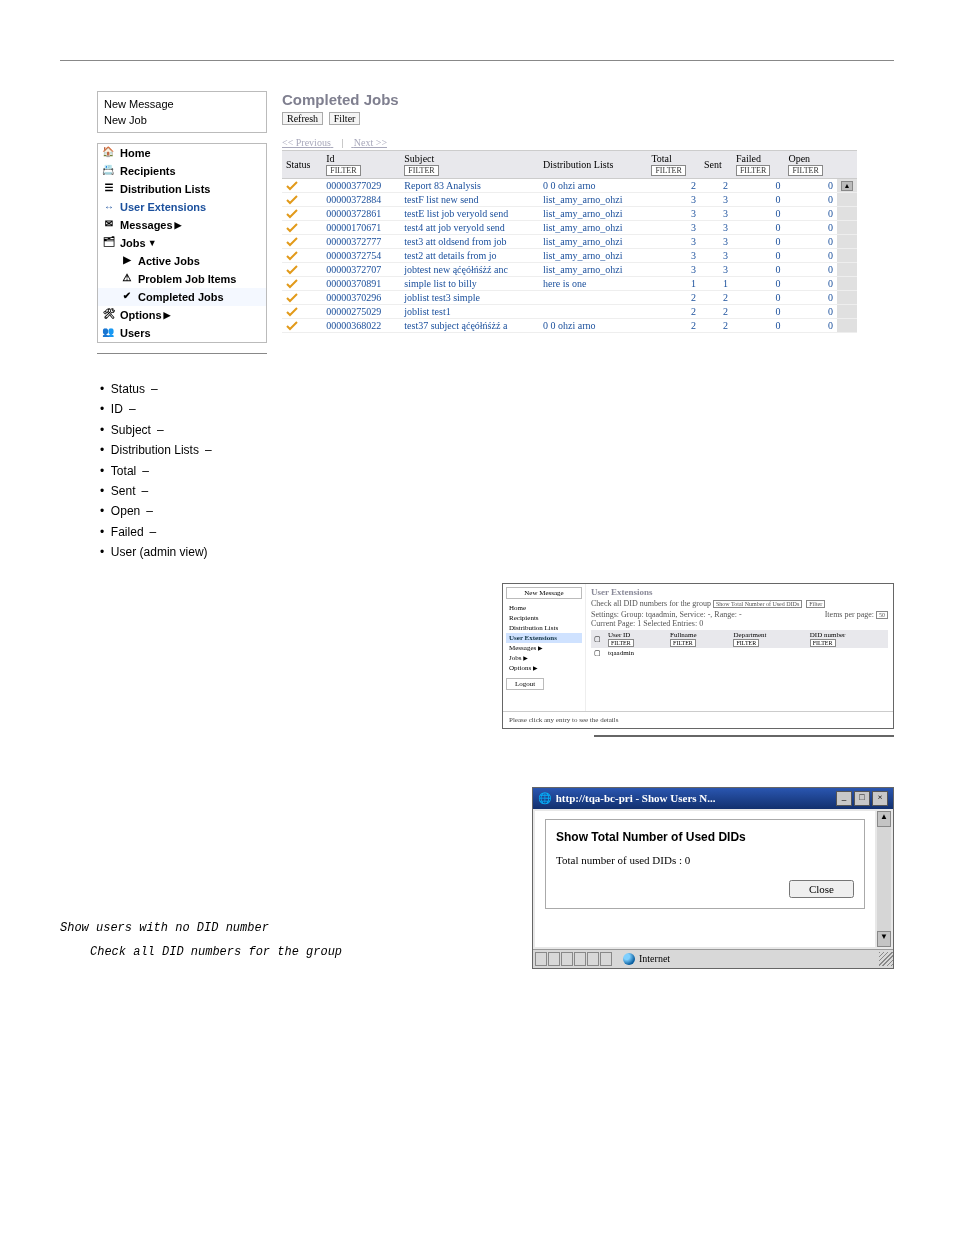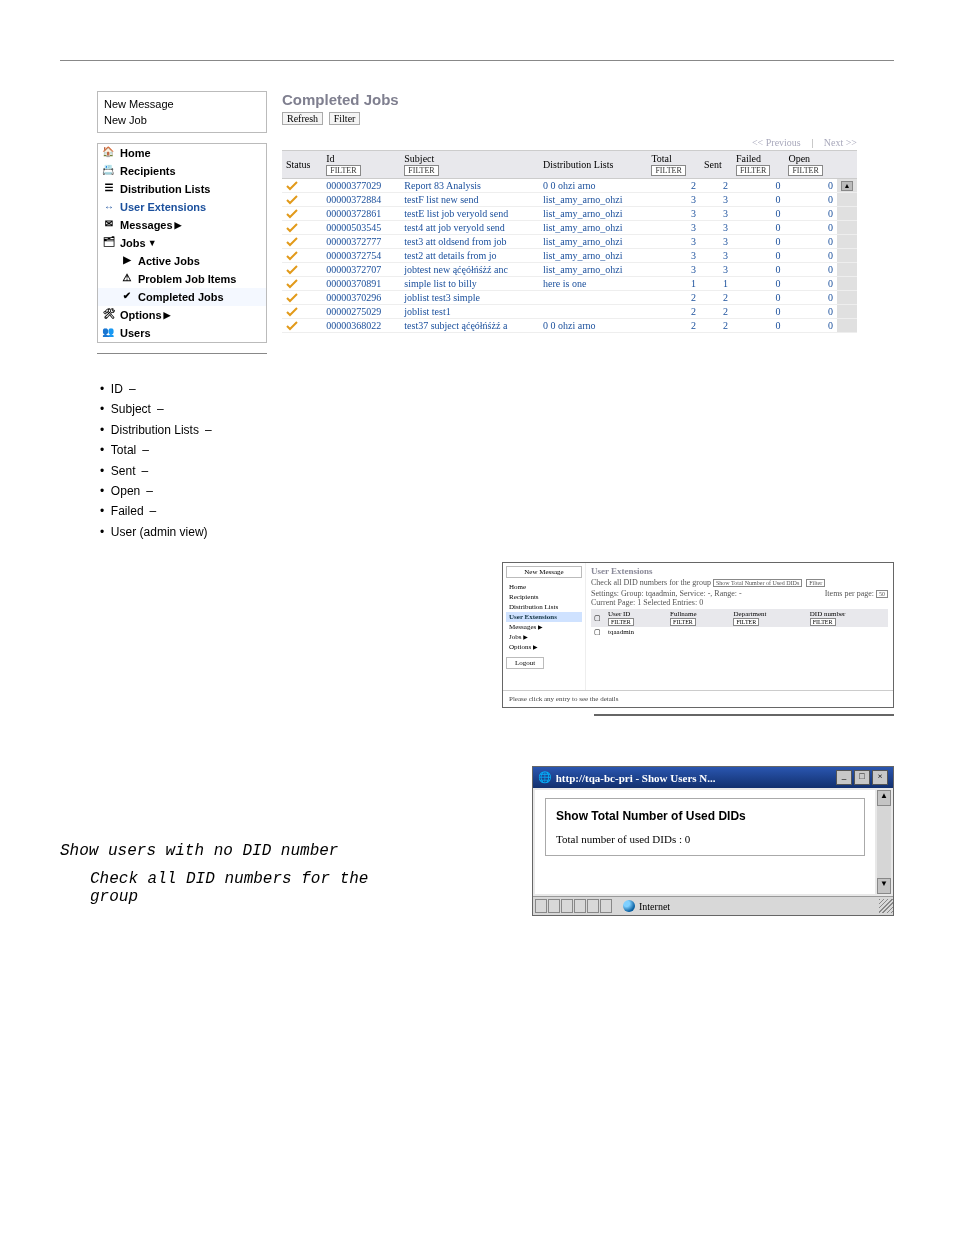--- a/index.html
+++ b/index.html
@@ -26,21 +26,21 @@
   .nav-item { display:flex; align-items:center; padding:2px 4px; cursor:default; border-bottom:0; }
   .nav-item.bold { font-weight:bold; }
   .nav-item.selected { background:#f4f8ff; }
   .nav-item .ico { width:14px; height:14px; margin-right:4px; display:inline-block; font-size:10px; text-align:center; }
   .nav-item.sub { padding-left:22px; }
   .nav .arrow { font-size:9px; margin-left:2px; }
   .fig1-rule { border-top:1px solid #888; margin-top:10px; }
 
   .page-title { color:#7f7f8f; font:bold 15px Verdana,Tahoma,sans-serif; margin:0 0 2px 0; }
   .mini-btn { display:inline-block; border:1px solid #aaa; background:#f4f4f4; font:10px Tahoma; padding:0 4px; margin-right:2px; }
-  .pager { text-align:right; font:10px Tahoma; color:#a8a8bb; margin:12px 0 2px; }
+  .pager { text-align:left; font:10px Tahoma; color:#a8a8bb; margin:12px 0 2px;text-decoration:underline; }
   .pager .sep { color:#999; margin:0 8px; }
 
   table.jobs { width:100%; border-collapse:collapse; font:10px Tahoma; }
   table.jobs thead td { background:#e8e8ec; padding:2px 4px; border-bottom:1px solid #ccc; border-top:1px solid #ccc; }
   table.jobs tbody td { padding:1px 4px; border-bottom:1px solid #eee; white-space:nowrap; }
   table.jobs .num { color:#1a4f9c; }
   table.jobs .ok  svg { display:block; }
   .filter-badge { display:inline-block; font:8px Tahoma; border:1px solid #888; color:#333; padding:0 3px; margin-top:1px; background:#fff; }
   .scrollhint { width:12px; background:#e0e0e0; }
 
@@ -89,21 +89,21 @@
   .dlg .card h4 { margin:0 0 10px 0; font:bold 12px Arial; }
   .dlg .close { text-align:right; margin-top:14px; }
   .dlg .close button { font:11px Tahoma; padding:1px 18px; }
   .dlg .status { display:flex; align-items:center; border-top:1px solid #999; background:#d8d8d8; font:10px Tahoma; }
   .dlg .status .prog { display:flex; padding:2px; }
   .dlg .status .prog span { width:10px; height:12px; border:1px solid #888; margin-right:1px; }
   .dlg .status .zone { margin-left:8px; display:flex; align-items:center; }
   .dlg .status .globe { width:12px; height:12px; border-radius:50%; background: radial-gradient(circle at 30% 30%, #7fd0ff 25%, #0a5fa0 70%); display:inline-block; margin-right:4px; }
   .dlg .status .grip { margin-left:auto; width:14px; height:14px; background:repeating-linear-gradient(135deg,#888 0 1px,transparent 1px 3px); }
 
-  .ital { font-style:italic; font-family:"Courier New",monospace; font-size:16px; margin:10px 0; }
+  .ital { font-style:italic; font-family:"Courier New",monospace; font-size:12px; margin:10px 0; }
 </style>
 </head>
 <body>
 
 <div class="topline"></div>
 
 <div class="fig1">
  <div class="fig1-row">
   <div class="leftcol">
     <div class="actionbtns">
@@ -234,21 +234,21 @@
               <td class="num" style="text-align:right">0</td>
               <td class="num" style="text-align:right">0</td>
               <td class="scrollhint"></td>
             </tr>
             <tr>
               <td style="text-align:right" class="ok">
                 <svg width="12" height="10">
                   <path d="M1 5 L4 8 L11 1" stroke="#e29a1a" stroke-width="2" fill="none"></path>
                 </svg>
               </td>
-              <td class="num">00000503545</td>
+              <td class="num">00000170671</td>
               <td class="num">test4 att job veryold send</td>
               <td class="num">list_amy_arno_ohzi</td>
               <td class="num" style="text-align:right">3</td>
               <td class="num" style="text-align:right">3</td>
               <td class="num" style="text-align:right">0</td>
               <td class="num" style="text-align:right">0</td>
               <td class="scrollhint"></td>
             </tr>
             <tr>
               <td style="text-align:right" class="ok">
@@ -355,20 +355,21 @@
               <td class="num" style="text-align:right">0</td>
               <td class="scrollhint"></td>
             </tr>
           </tbody>
     </table>
   </div>
  </div>
 </div>
 
 <div class="bullets" id="bullets">
+    <div class="b">•&nbsp;&nbsp;Status<span class="dash">–</span></div>
     <div class="b">•&nbsp;&nbsp;ID<span class="dash">–</span></div>
     <div class="b">•&nbsp;&nbsp;Subject<span class="dash">–</span></div>
     <div class="b">•&nbsp;&nbsp;Distribution Lists<span class="dash">–</span></div>
     <div class="b">•&nbsp;&nbsp;Total<span class="dash">–</span></div>
     <div class="b">•&nbsp;&nbsp;Sent<span class="dash">–</span></div>
     <div class="b">•&nbsp;&nbsp;Open<span class="dash">–</span></div>
     <div class="b">•&nbsp;&nbsp;Failed<span class="dash">–</span></div>
     <div class="b">•&nbsp;&nbsp;User (admin view)</div>
   </div>
 
@@ -434,20 +435,21 @@
           <span class="winbtn">_</span>
           <span class="winbtn">□</span>
           <span class="winbtn">×</span>
         </span>
       </div>
       <div class="scrollarea">
         <div class="dbody">
           <div class="card">
             <h4>Show Total Number of Used DIDs</h4>
             <div>Total number of used DIDs : 0</div>
+            <div class="close"><button>Close</button></div>
           </div>
           <div style="height:30px"></div>
         </div>
         <div class="vscroll">
           <div class="arr">▲</div>
           <div style="flex:1"></div>
           <div class="arr" style="position:absolute;bottom:0;left:0;right:0">▼</div>
         </div>
       </div>
       <div class="status">

